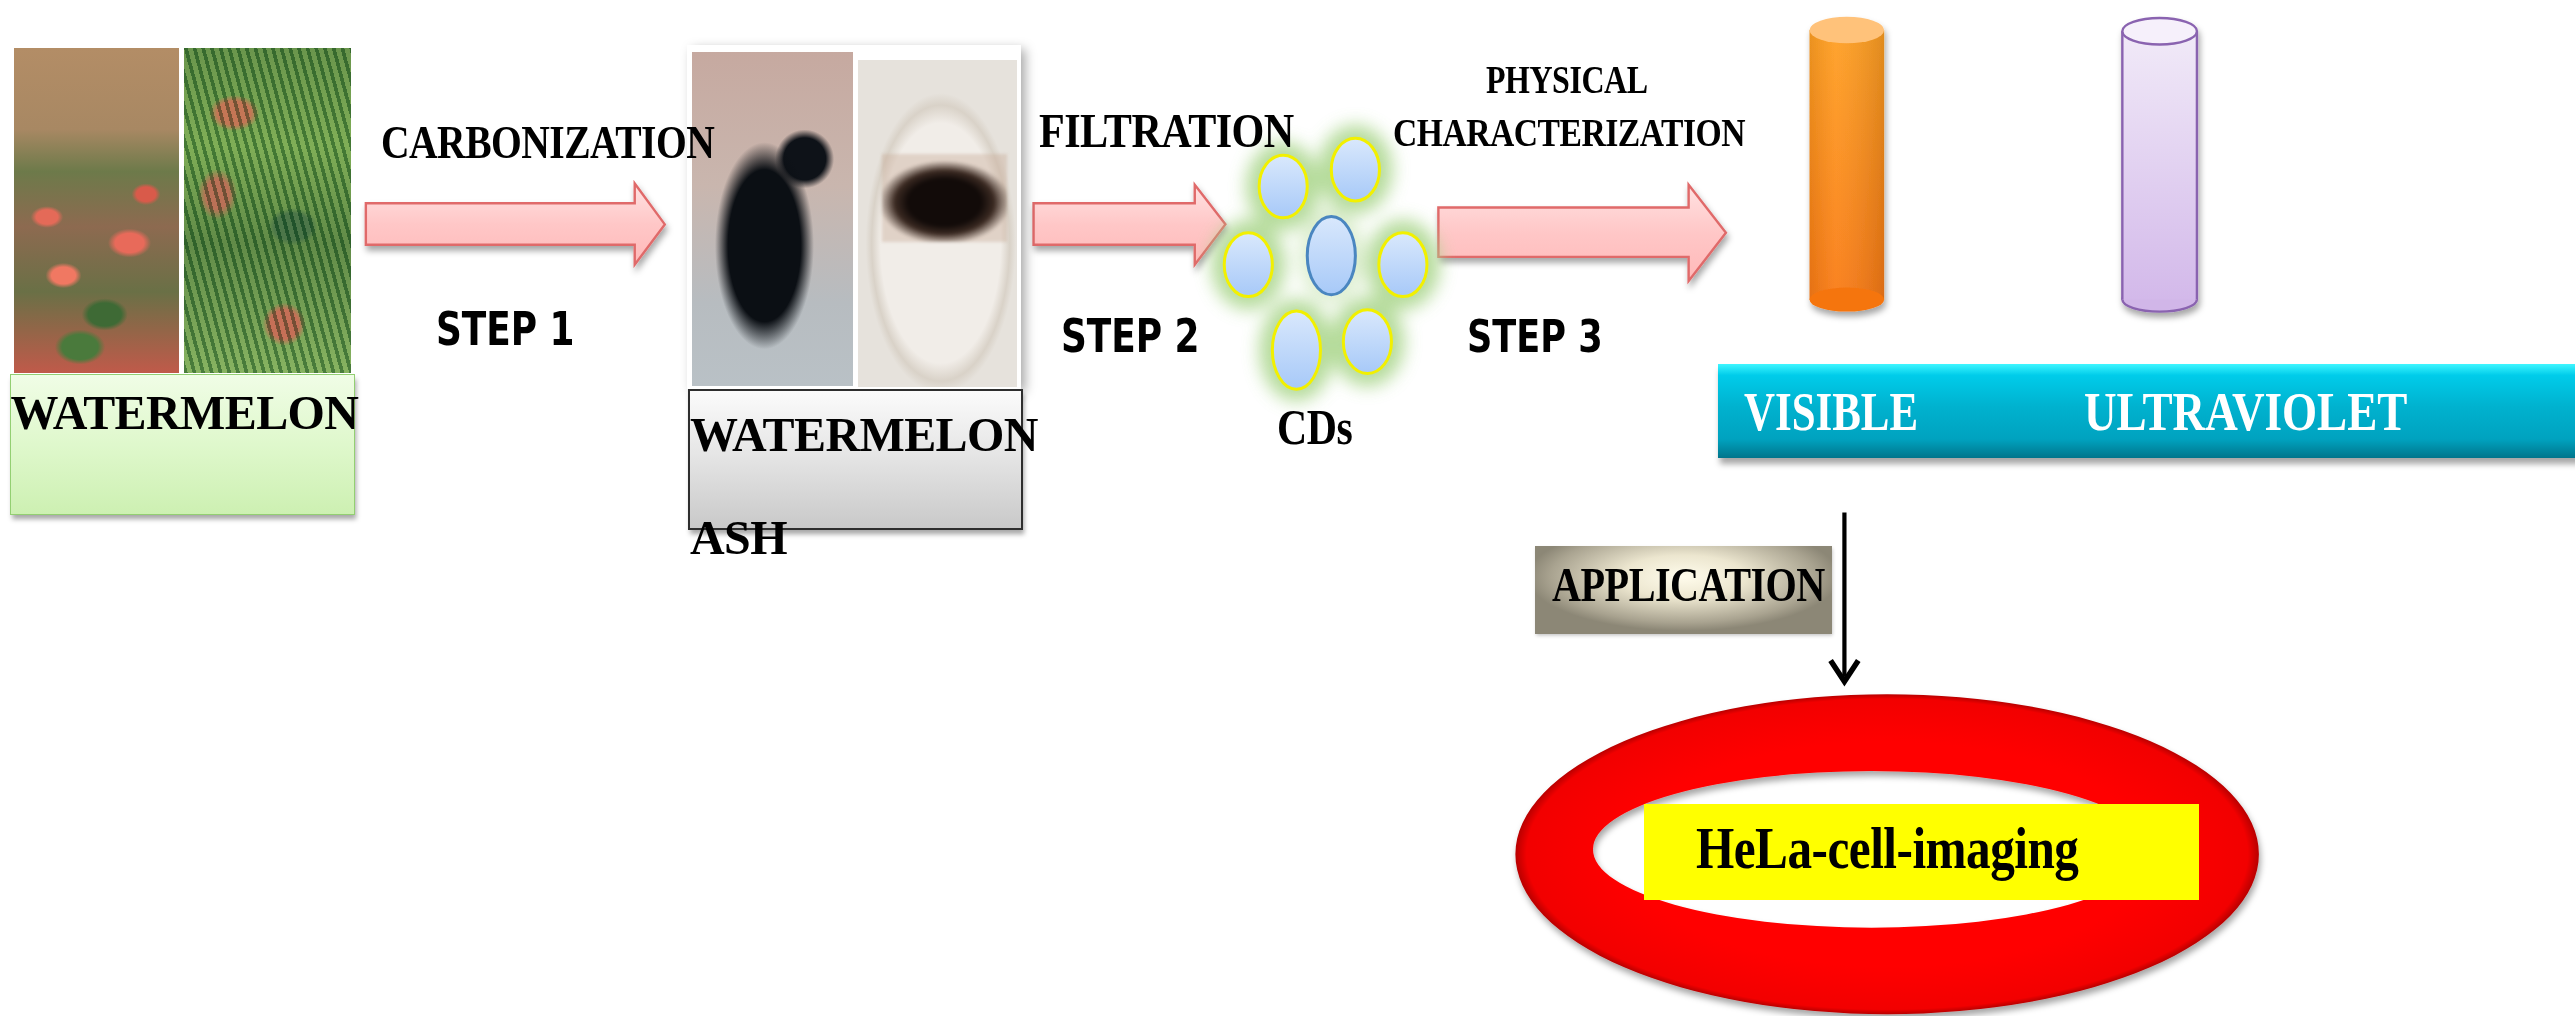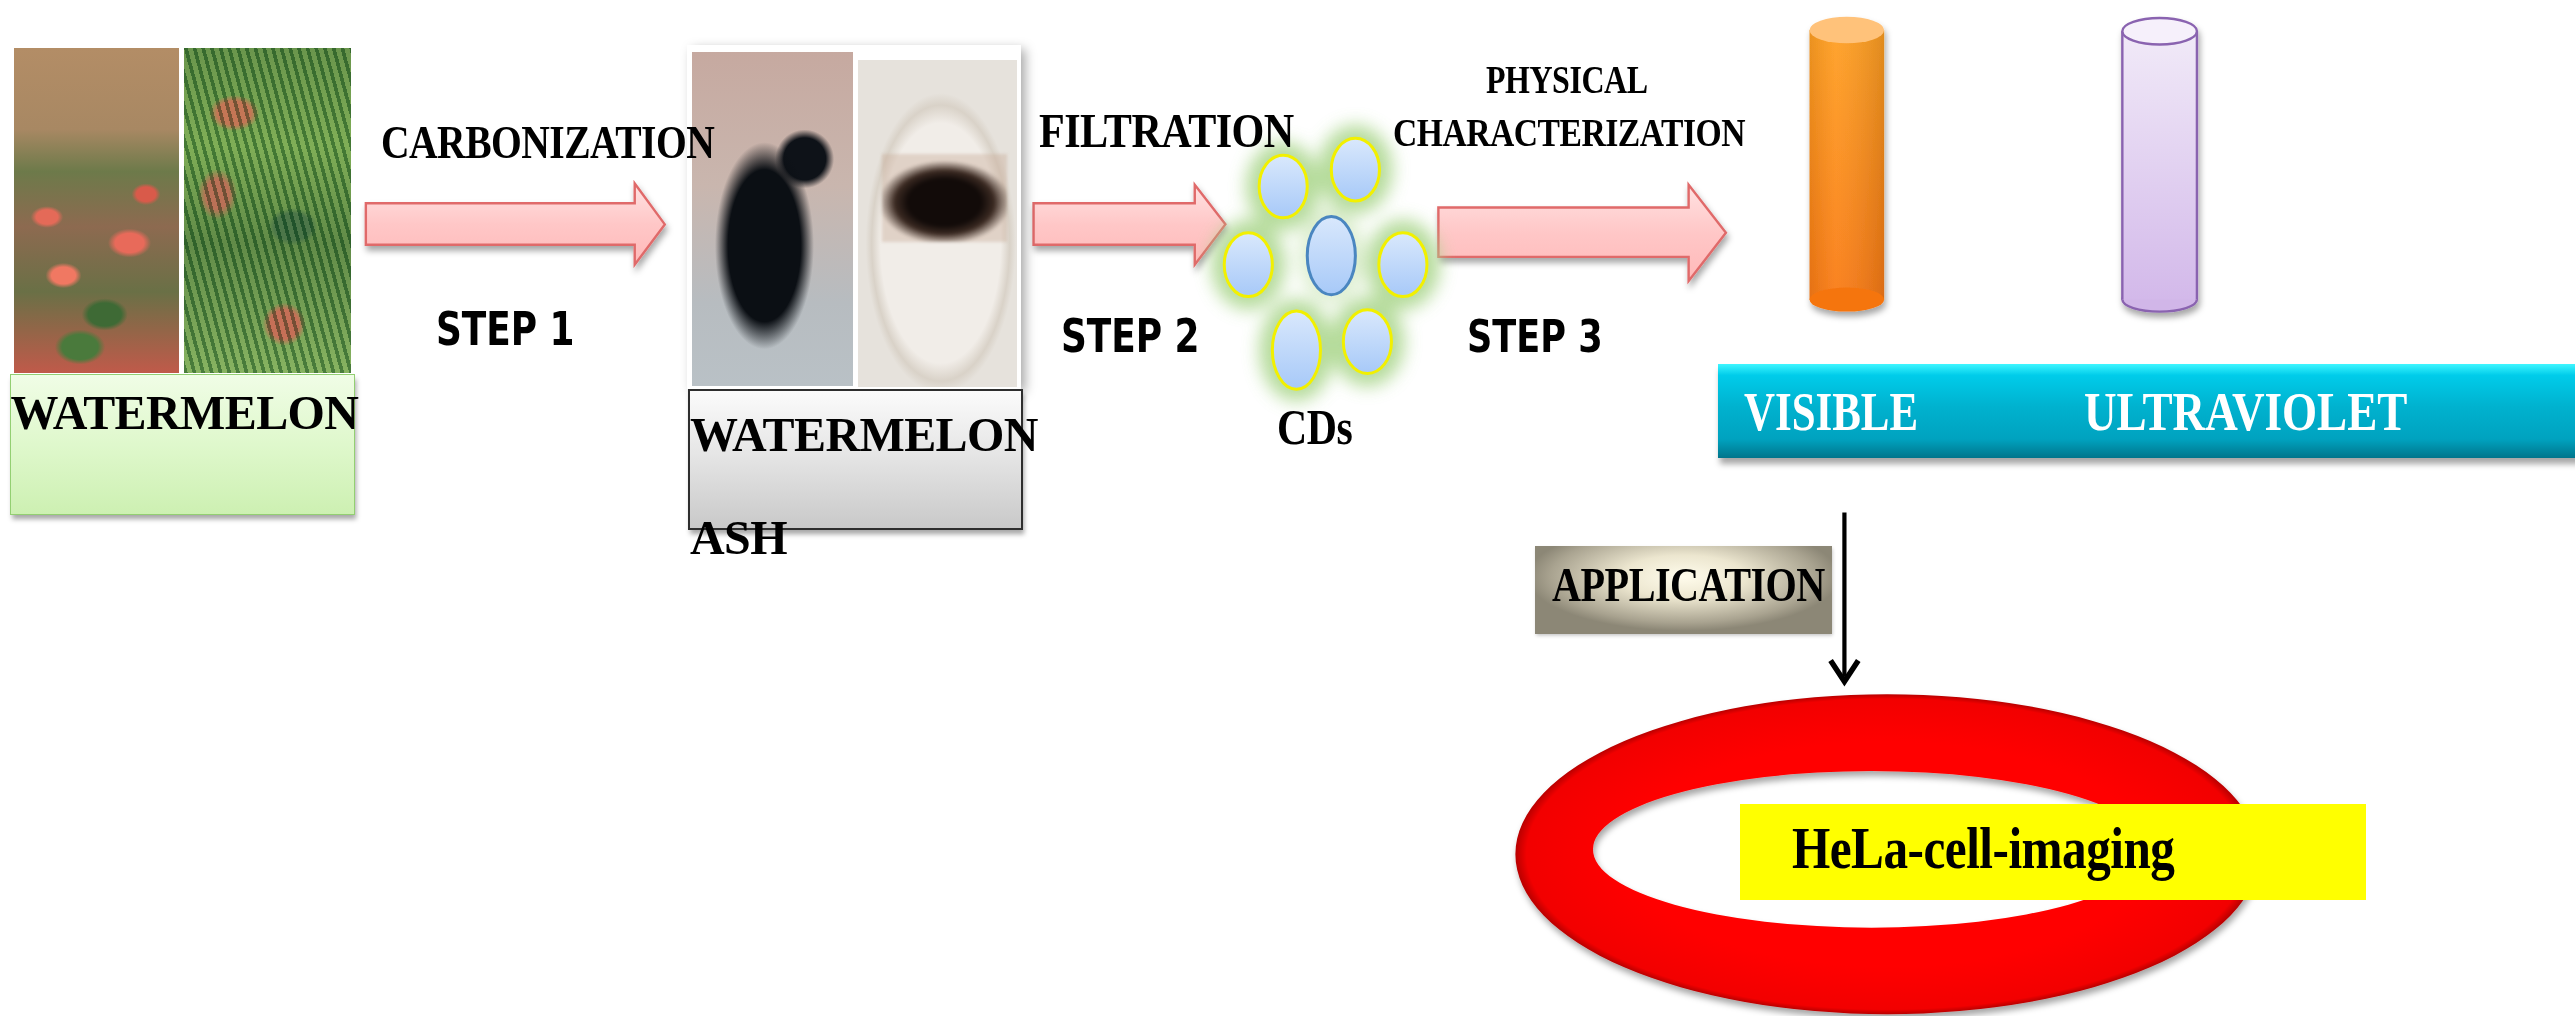--- a/index.html
+++ b/index.html
@@ -123,21 +123,21 @@
       transform-origin: left top;
     }
 
     .box-application {
       position: absolute; left: 1535px; top: 546px; width: 297px; height: 88px;
       background: radial-gradient(ellipse 156px 54px at 50% 35%, #fffcec 0%, #ece6cf 40%, #a9a390 85%, #8c8776 100%);
       box-shadow: 1.2px 2.4px 3.6px rgba(0,0,0,0.25);
     }
 
     .box-hela {
-      position: absolute; left: 1740px; top: 804px; width: 626px; height: 96px;
+      position: absolute; left: 1644px; top: 804px; width: 555px; height: 96px;
       background: #ffff00;
     }
   </style>
 </head>
 <body>
 
 <div id="canvas">
 
   <svg class="layer" width="2576" height="1016" viewBox="0 0 4282 1689">
     <defs>

